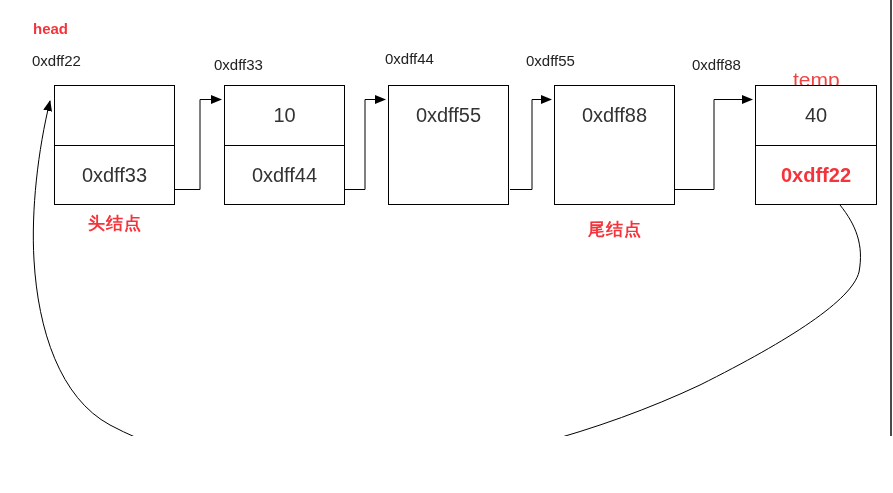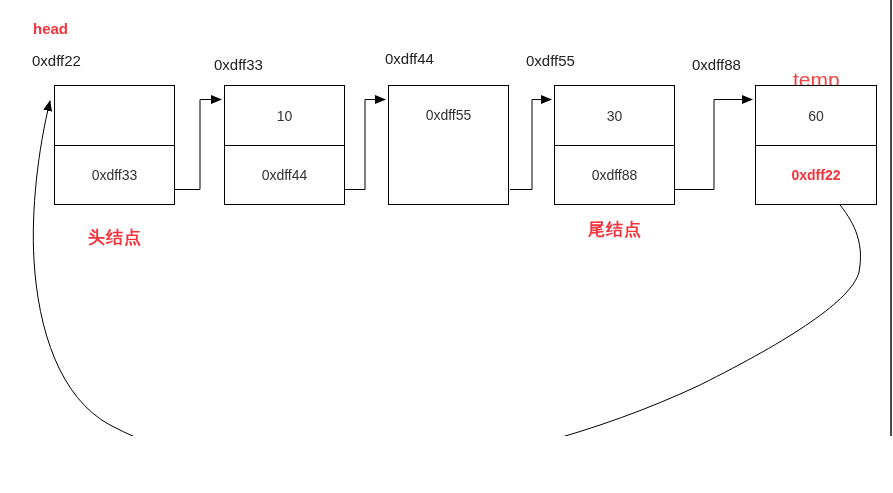--- a/index.html
+++ b/index.html
@@ -11,21 +11,21 @@
     font-family:"Liberation Sans", sans-serif;
     text-decoration:underline;
   }
   #connectors{position:absolute;left:0;top:0;width:893px;height:493px;}
   .node{
     position:absolute;top:85px;width:121px;height:120px;
     border:1px solid #000;background:#fff;box-sizing:border-box;
   }
   .cell{
     display:flex;align-items:center;justify-content:center;
-    font-size:14px;color:#333;box-sizing:border-box;
+    font-size:20px;color:#333;box-sizing:border-box;
   }
   .cell-top{height:60px;border-bottom:1px solid #000;}
   .cell-bottom{height:58px;}
   .addr-label{
     position:absolute;font-size:15px;color:#222;white-space:nowrap;
   }
   .red{color:var(--accent,#f5333b);font-weight:bold;}
   .caption{
     position:absolute;font-size:17px;font-weight:bold;
     color:var(--accent,#f5333b);letter-spacing:1px;white-space:nowrap;
@@ -80,26 +80,25 @@
   <div class="node" style="left:224px">
     <div class="cell cell-top">10</div>
     <div class="cell cell-bottom">0xdff44</div>
   </div>
 
   <div class="node" style="left:388px">
     <div class="cell cell-bottom">0xdff55</div>
   </div>
 
   <div class="node" style="left:554px">
-    <div class="cell cell-top">30</div>
     <div class="cell cell-bottom">0xdff88</div>
   </div>
 
   <div class="node" style="left:755px;width:122px">
-    <div class="cell cell-top">60</div>
+    <div class="cell cell-top">40</div>
     <div class="cell cell-bottom red">0xdff22</div>
   </div>
 
-  <div class="caption" style="left:88px;top:226px">头结点</div>
+  <div class="caption" style="left:88px;top:212px">头结点</div>
   <div class="caption" style="left:588px;top:218px">尾结点</div>
 
   <div id="page-border"></div>
 </div>
 
 </body></html>

